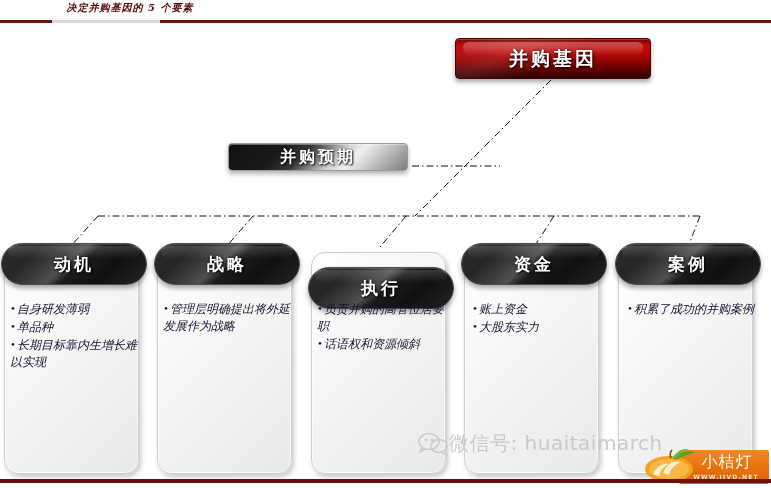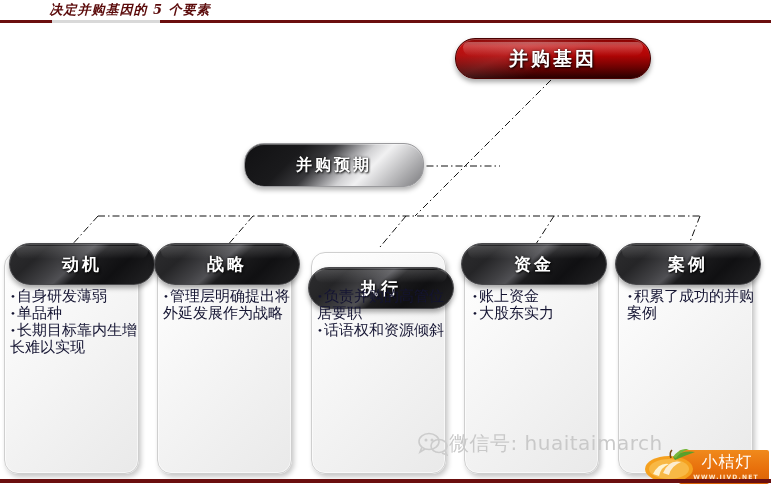--- a/index.html
+++ b/index.html
@@ -21,21 +21,21 @@
   
   .title-text {
     position: absolute;
     left: 0;
     top: 1px;
     width: 260px;
     text-align: center;
     font-family: "DejaVu Serif", serif;
     font-style: italic;
     font-weight: bold;
-    font-size: 13px;
+    font-size: 10px;
     color: #5b0a0a;
     letter-spacing: 1px;
     white-space: nowrap;
   }
   .title-rule {
     position: absolute;
     left: 0;
     top: 20px;
     width: 771px;
     height: 3px;
@@ -64,21 +64,21 @@
     left: 0;
     top: 0;
     width: 771px;
     height: 488px;
     pointer-events: none;
   }
 
   
   .pill {
     position: absolute;
-    border-radius: 20px;
+    border-radius: 4px;
     box-sizing: border-box;
     display: flex;
     align-items: center;
     justify-content: center;
     color: #ffffff;
     font-family: "DejaVu Serif", serif;
     font-weight: bold;
     letter-spacing: 3px;
     text-shadow: 1px 1px 2px rgba(0,0,0,0.85), 0 0 3px rgba(0,0,0,0.6);
   }
@@ -104,24 +104,24 @@
   }
   .pill-root::after {
     content: "";
     position: absolute;
     left: 7px; right: 7px; top: 3px; height: 14px;
     border-radius: 12px 12px 20px 20px;
     background: linear-gradient(to bottom, rgba(255,255,255,0.30), rgba(255,255,255,0.0));
     pointer-events: none;
   }
   .pill-mid {
-    left: 244px;
+    left: 228px;
     top: 143px;
     width: 180px;
-    height: 44px;
+    height: 28px;
     font-size: 16px;
     background:
       linear-gradient(135deg,
         #111113 0%,
         #1a1a1c 28%,
         #39393c 42%,
         #8f8f92 52%,
         #d2d2d4 60%,
         #f1f1f2 68%,
         #bdbdbf 82%,
@@ -174,46 +174,47 @@
   .card-head::after {
     content: "";
     position: absolute;
     left: 6px; right: 6px; top: 2px; height: 13px;
     border-radius: 12px 12px 20px 20px;
     background: linear-gradient(to bottom, rgba(255,255,255,0.16), rgba(255,255,255,0.0));
     pointer-events: none;
   }
   .card-body {
     position: absolute;
-    top: 288px;
+    top: 300px;
     width: 131px;
     font-family: "DejaVu Serif", serif;
-    font-size: 15px;
+    font-size: 12px;
     line-height: 17px;
     color: #141432;
+    font-style: italic;
   }
   .bullet-line {
     display: block;
     text-indent: 0;
     white-space: normal;
   }
   .bullet-line::before {
     content: "\2022";
     margin-right: 1px;
     font-size: 10px;
     vertical-align: 1px;
   }
 
   
   .col0 { left: 4px; }
   .col1 { left: 157px; }
   .col2 { left: 311px; }
   .col3 { left: 464px; }
   .col4 { left: 618px; }
-  .col0h { left: 9px; }
+  .col0h { left: 1px; }
   .col1h { left: 154px; }
   .col2h { left: 308px; margin-top: 24px; }
   .col3h { left: 461px; }
   .col4h { left: 615px; justify-content: center; }
   .col0b { left: 10px; }
   .col1b { left: 163px; }
   .col2b { left: 317px; }
   .col3b { left: 472px; }
   .col4b { left: 627px; }
 

